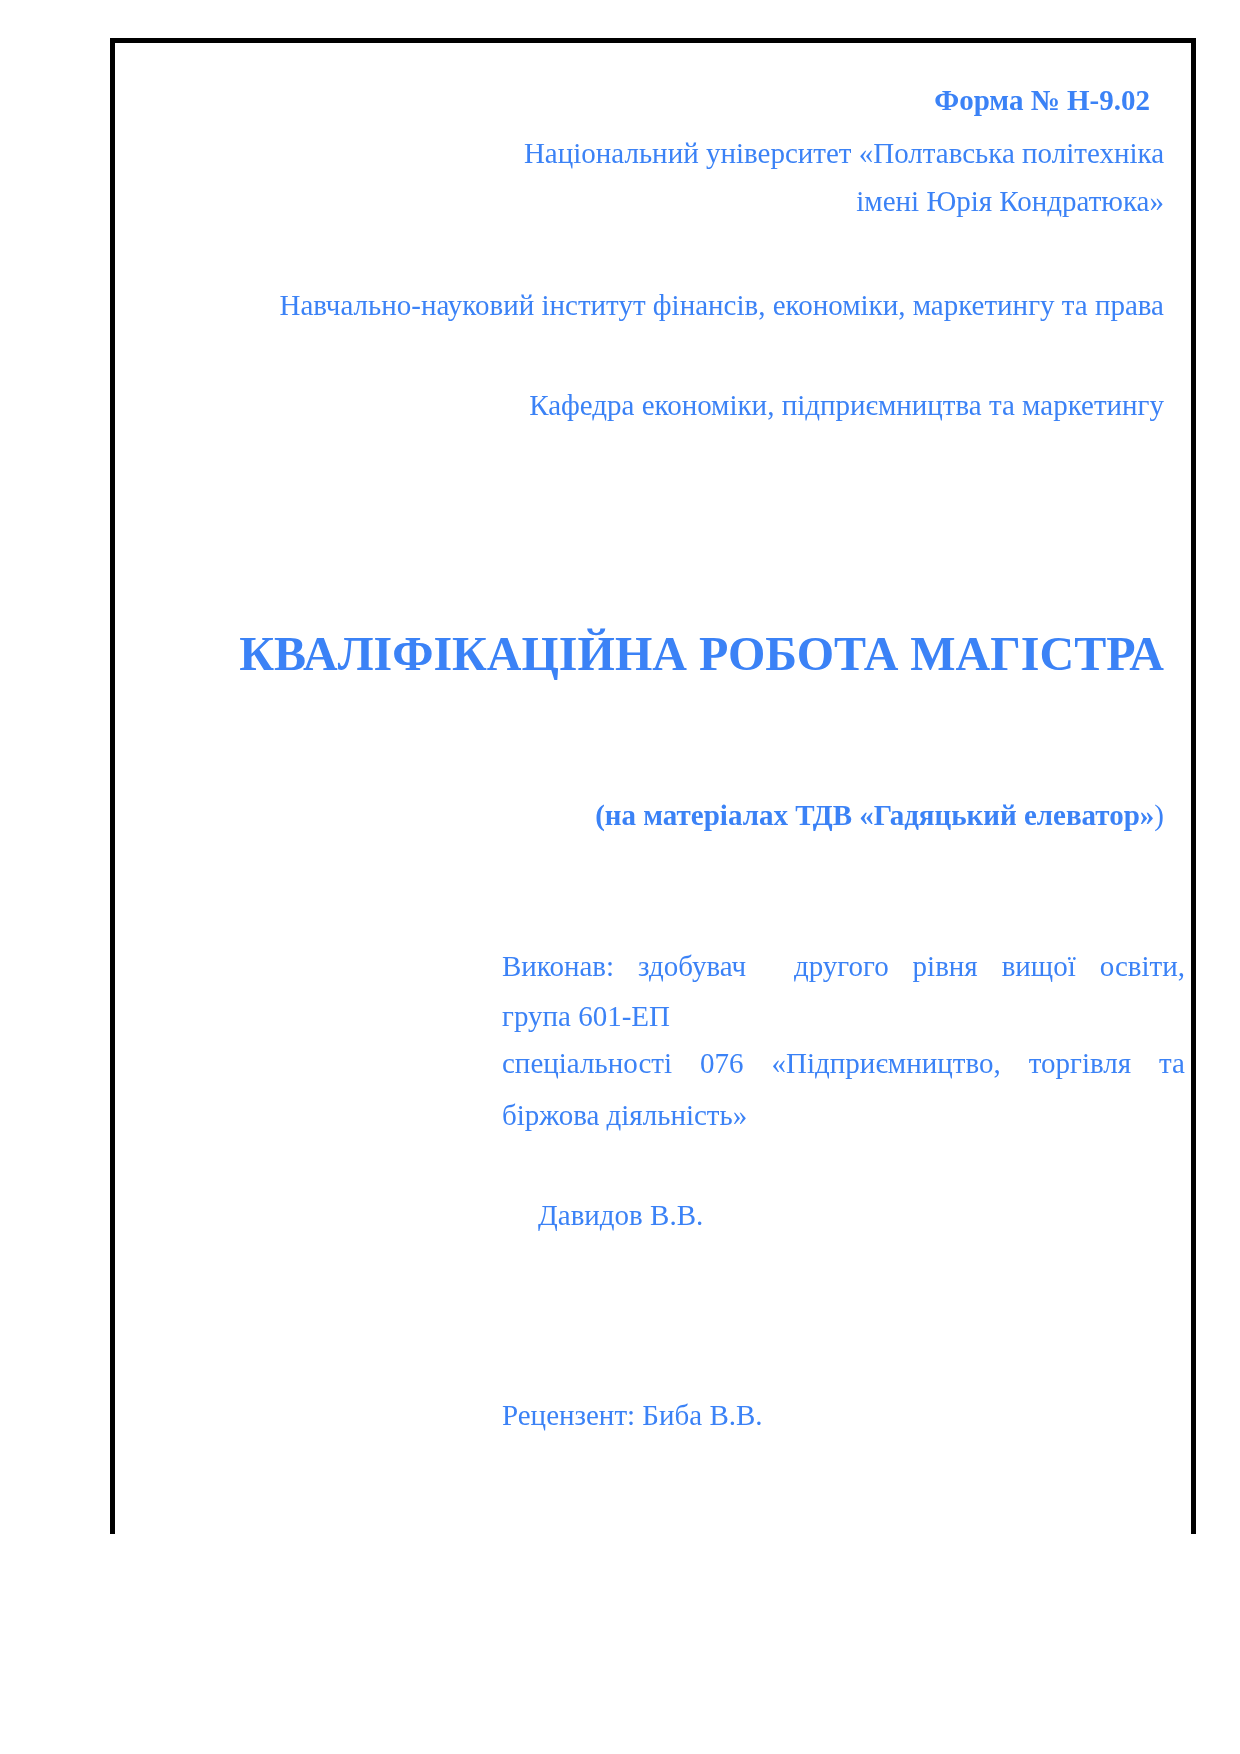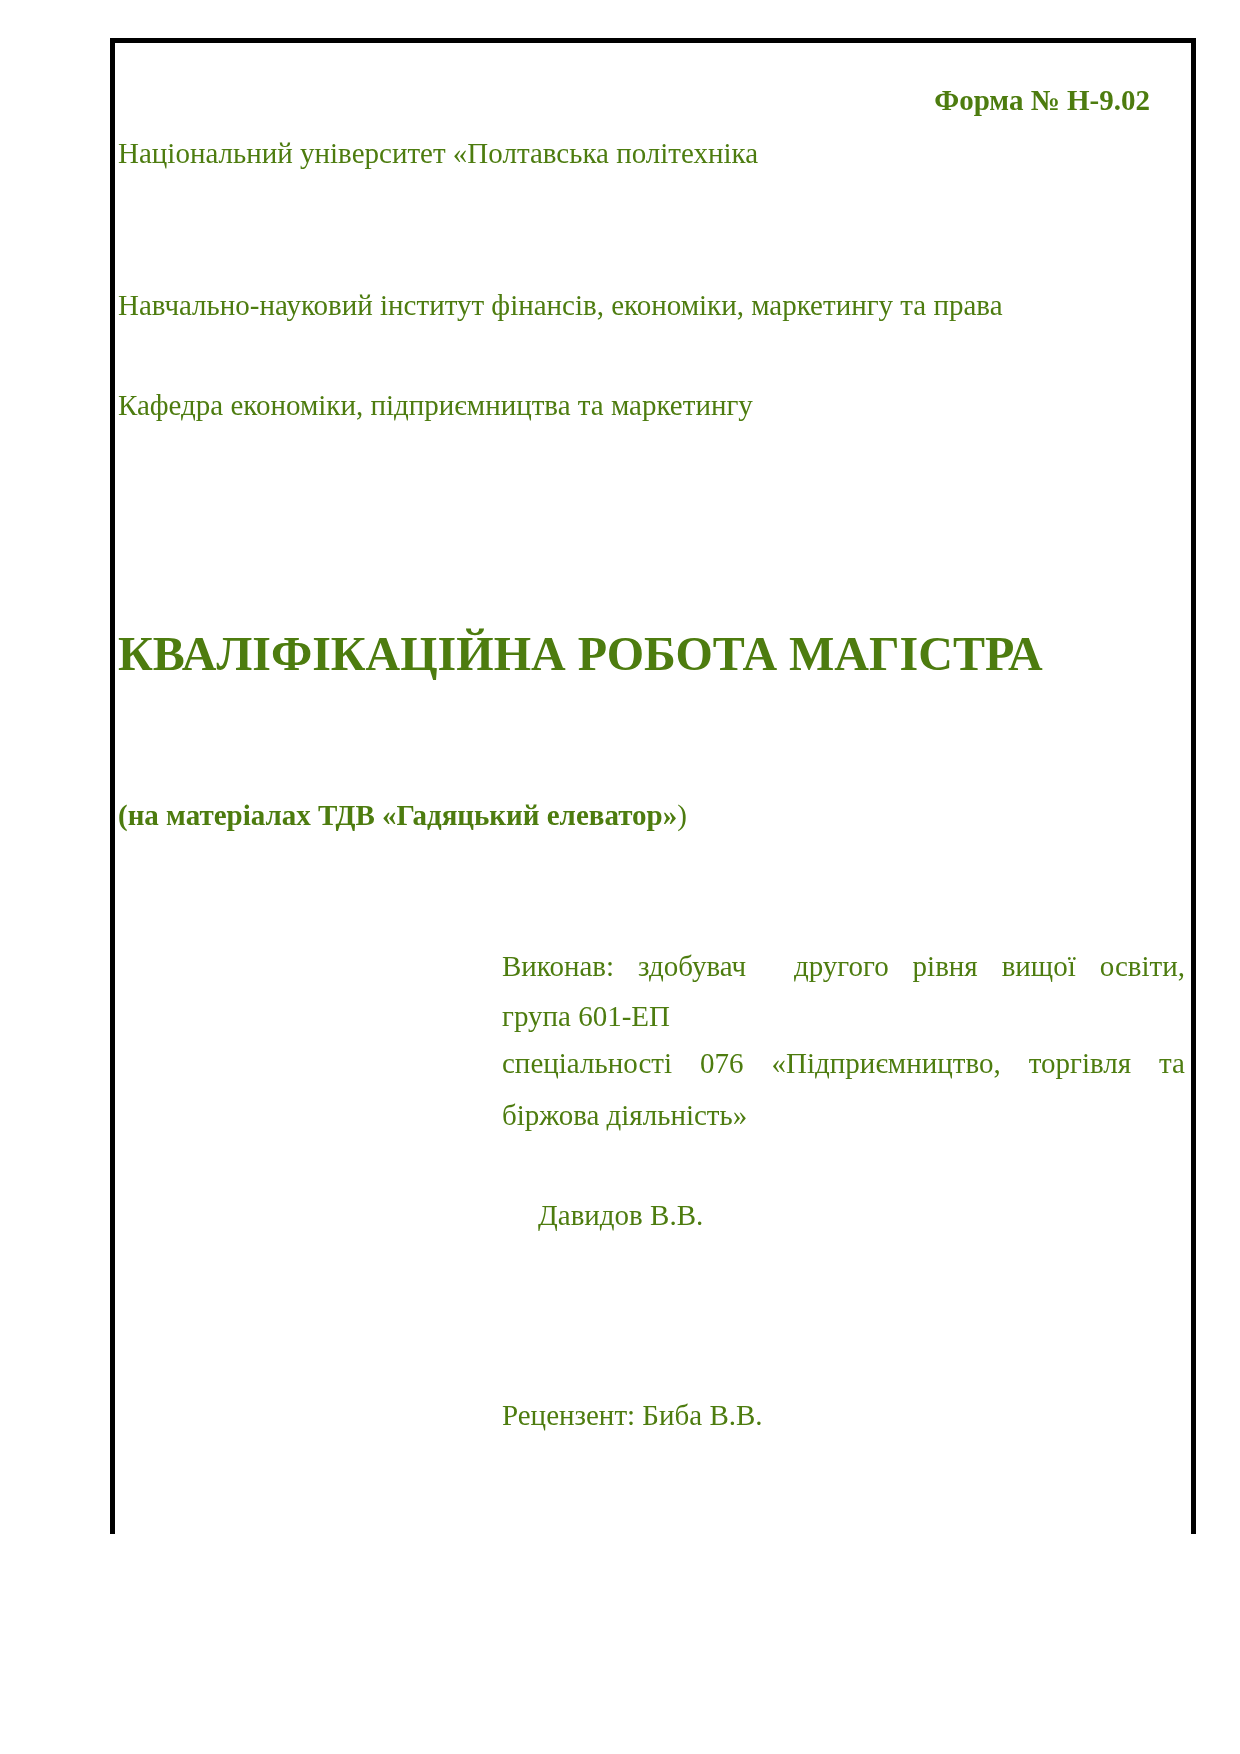--- a/index.html
+++ b/index.html
@@ -5,43 +5,43 @@
   html, body {
     margin: 0;
     padding: 0;
     background: #ffffff;
   }
   .page {
     position: relative;
     width: 1240px;
     height: 1534px;
     background: #ffffff;
-    color: #4d7c0f;
+    color: #3b82f6;
     font-family: "Liberation Serif", "DejaVu Serif", serif;
     overflow: hidden;
   }
   .frame {
     position: absolute;
     left: 110px;
     top: 38px;
     width: 1086px;
     height: 1659px;
     border: 5px solid #000000;
     box-sizing: border-box;
   }
   .line {
     position: absolute;
     font-size: 29px;
     line-height: 36px;
     white-space: nowrap;
   }
   .centered {
-    left: 118px;
+    left: 124px;
     width: 1040px;
-    text-align: left;
+    text-align: right;
   }
   .bold { font-weight: bold; }
   .form-number {
     right: 90px;
     text-align: right;
     font-weight: bold;
   }
   .right-block {
     left: 502px;
     width: 683px;
@@ -62,20 +62,21 @@
 <body>
 
 <div class="page">
 
   <div class="frame"></div>
 
   <div class="line form-number" style="top:82px;">Форма № Н-9.02</div>
 
   <div class="line centered" style="top:135px;">Національний університет «Полтавська політехніка</div>
 
+  <div class="line centered" style="top:183px;">імені Юрія Кондратюка»</div>
 
   <div class="line centered" style="top:287px;">Навчально-науковий інститут фінансів, економіки, маркетингу та права</div>
 
   <div class="line centered" style="top:387px;">Кафедра економіки, підприємництва та маркетингу</div>
 
   <div class="line centered work-title" style="top:630px;">КВАЛІФІКАЦІЙНА РОБОТА МАГІСТРА</div>
 
 
   <div class="line centered" style="top:797px;">
     <span class="bold">(на матеріалах ТДВ «Гадяцький елеватор»</span><span>)</span>

